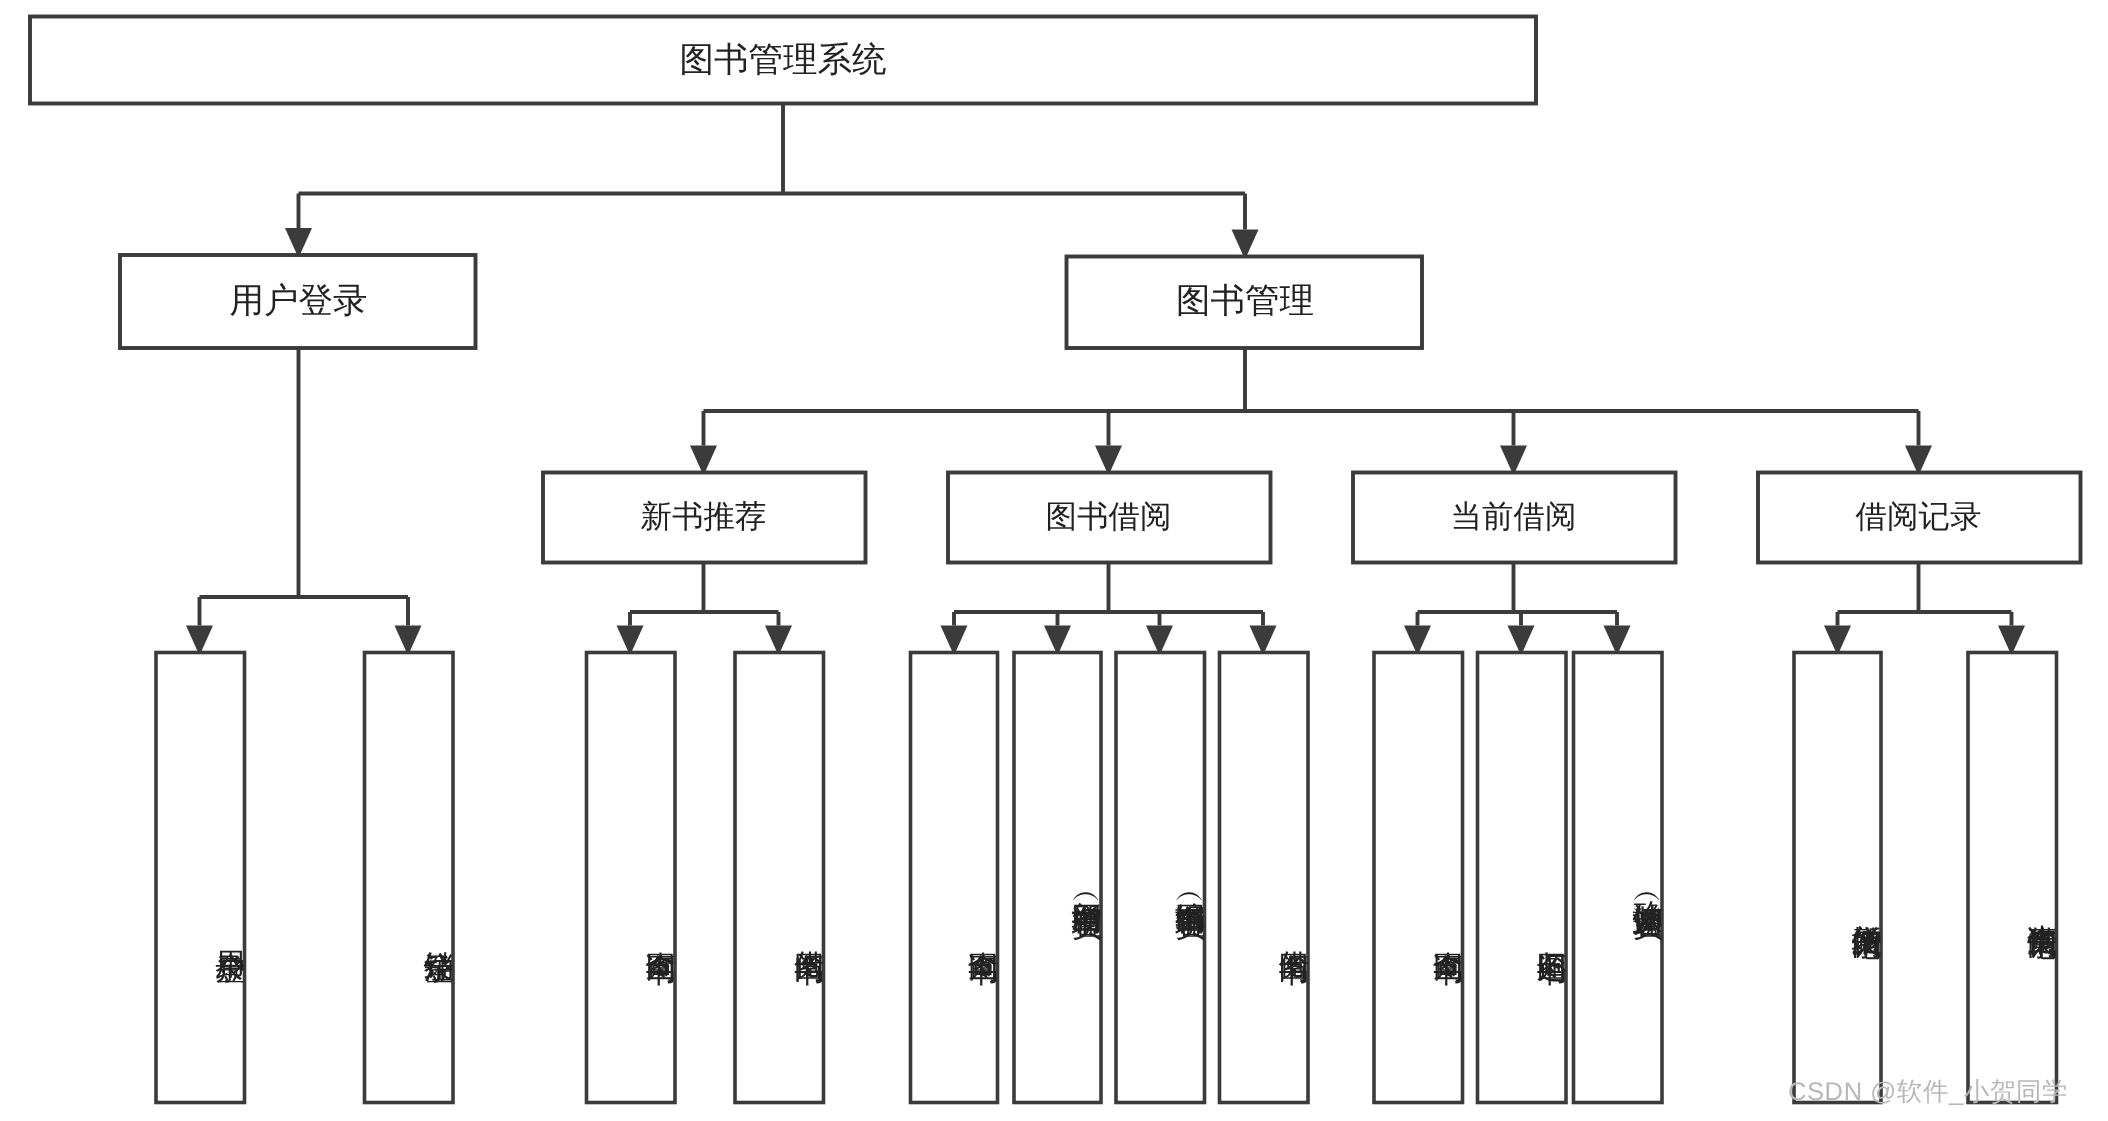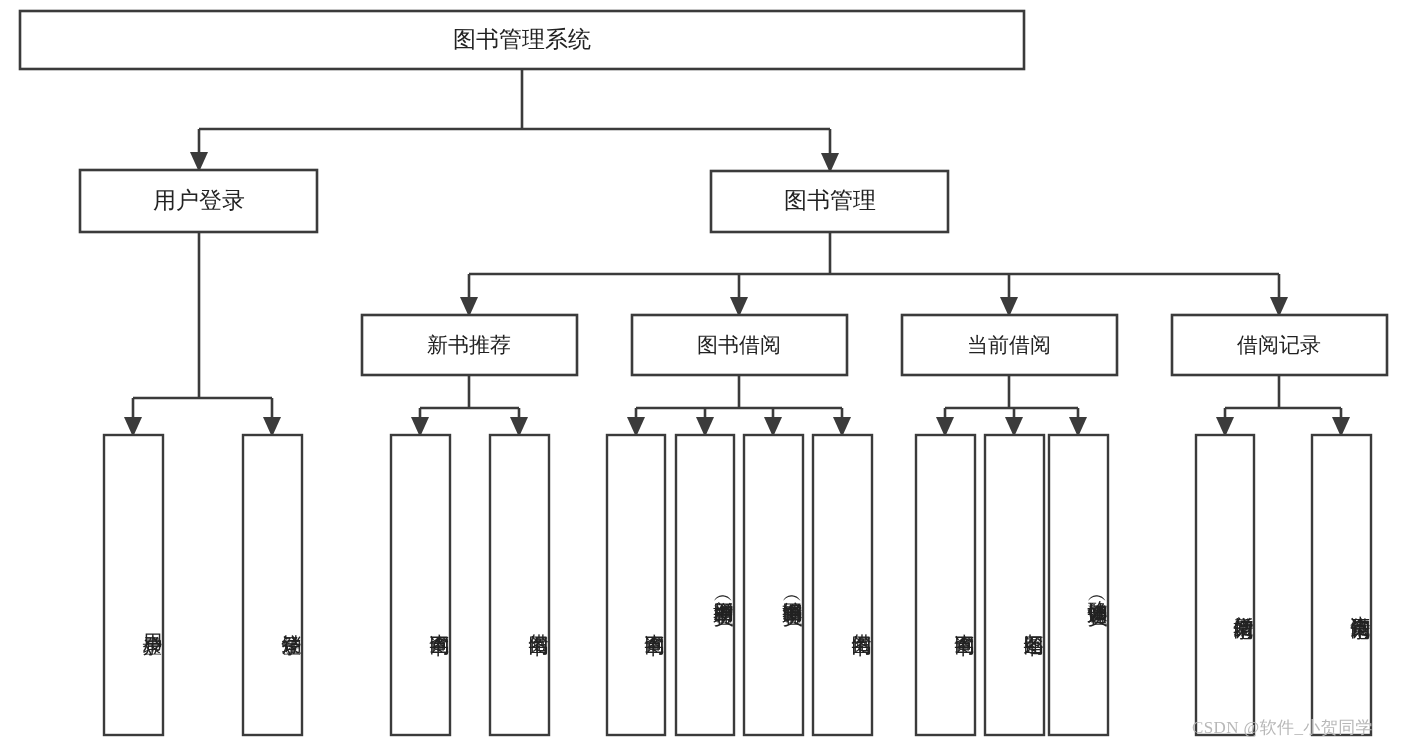--- a/index.html
+++ b/index.html
@@ -217,15 +217,15 @@
   <div class="vlabel" style="left:744px; top:443px; width:59px; height:292px;">编辑图书（管理员）</div>
   <div class="vlabel" style="left:813px; top:505px; width:59px; height:230px;">借阅图书</div>
 
   <div class="vlabel" style="left:916px; top:505px; width:59px; height:230px;">查询图书</div>
   <div class="vlabel" style="left:985px; top:505px; width:59px; height:230px;">归还图书</div>
   <div class="vlabel" style="left:1049px; top:443px; width:59px; height:292px;">确认归还（管理员）</div>
 
   <div class="vlabel" style="left:1196px; top:470px; width:58px; height:265px;">新增借阅记录</div>
   <div class="vlabel" style="left:1312px; top:470px; width:59px; height:265px;">查询借阅记录</div>
 
-  <div class="watermark" style="left:1192px; top:716px;font-family:Liberation Serif, serif;">CSDN @软件_小贺同学</div>
+  <div class="watermark" style="left:1192px; top:716px;">CSDN @软件_小贺同学</div>
 
 </div>
 
 </body></html>

